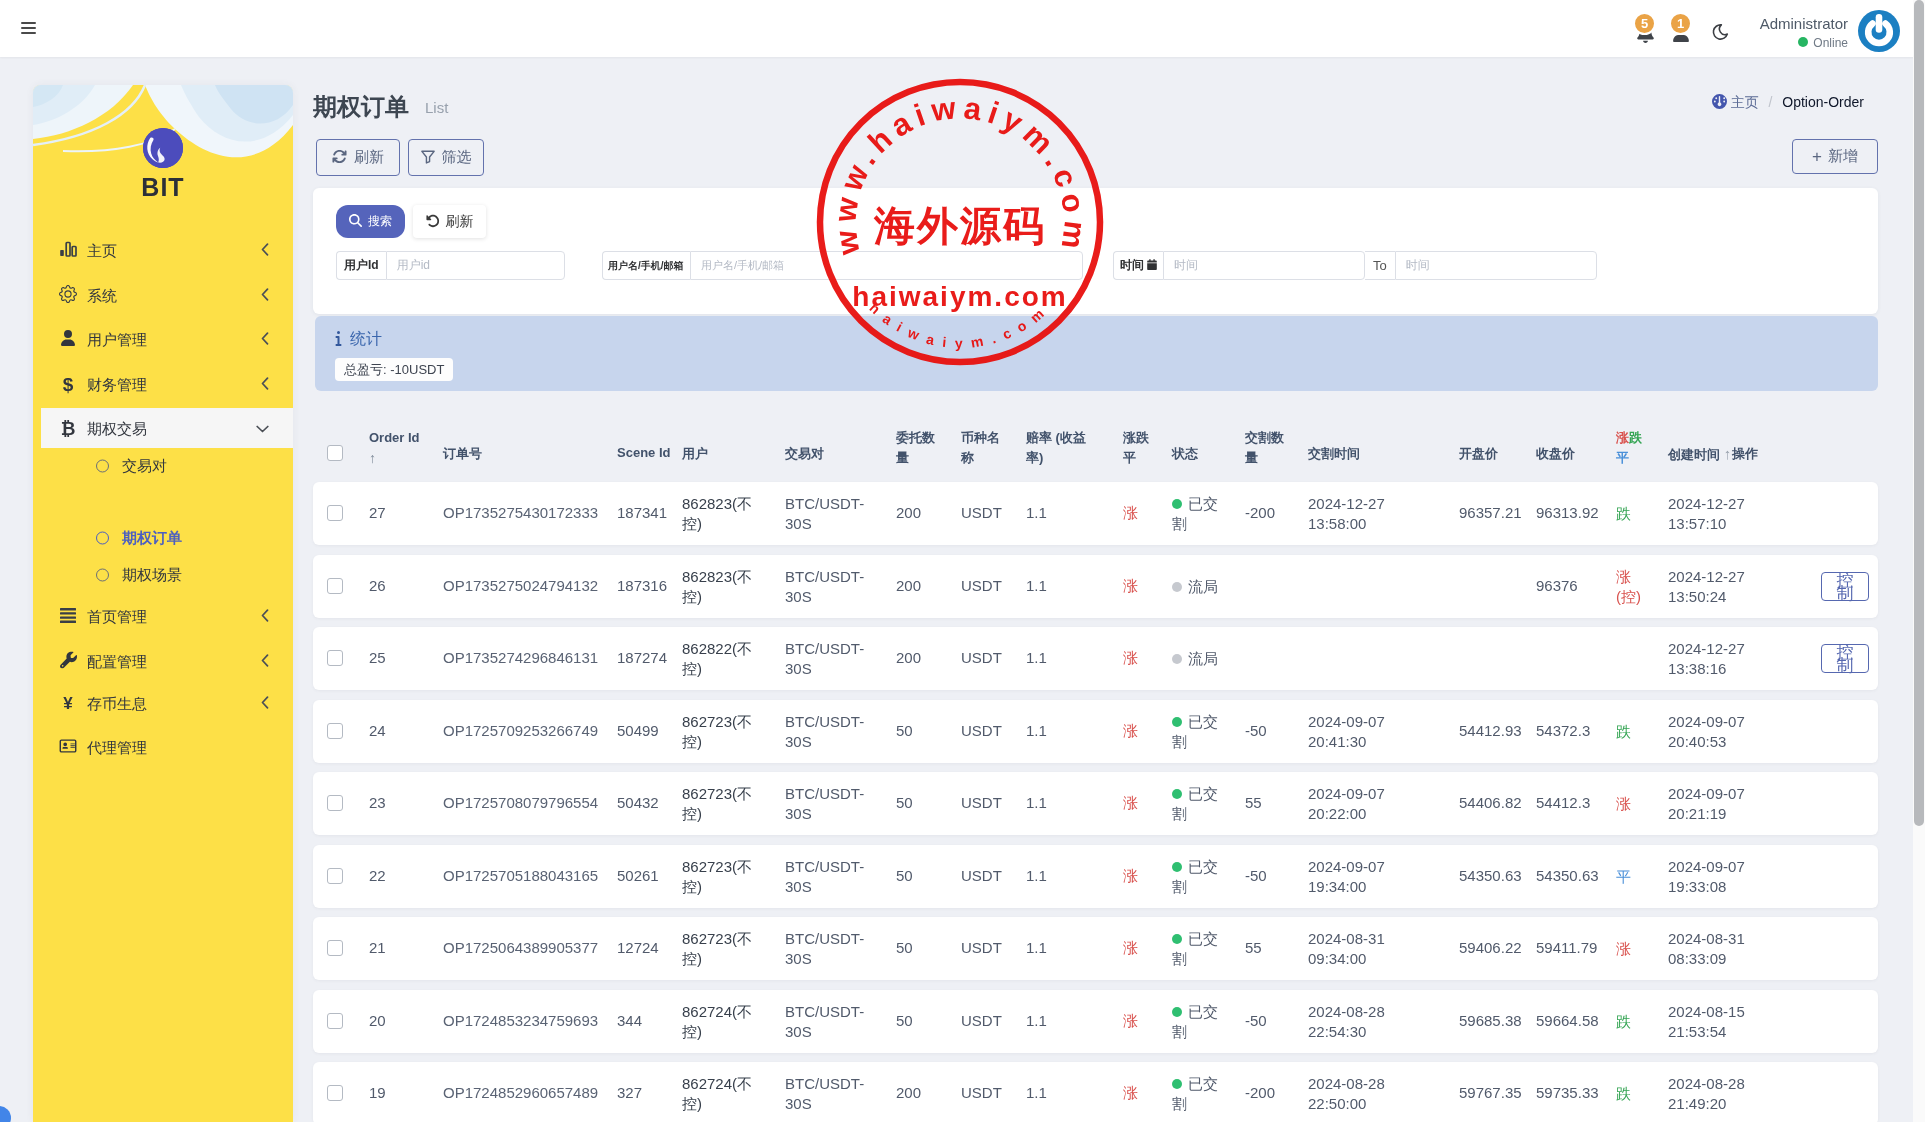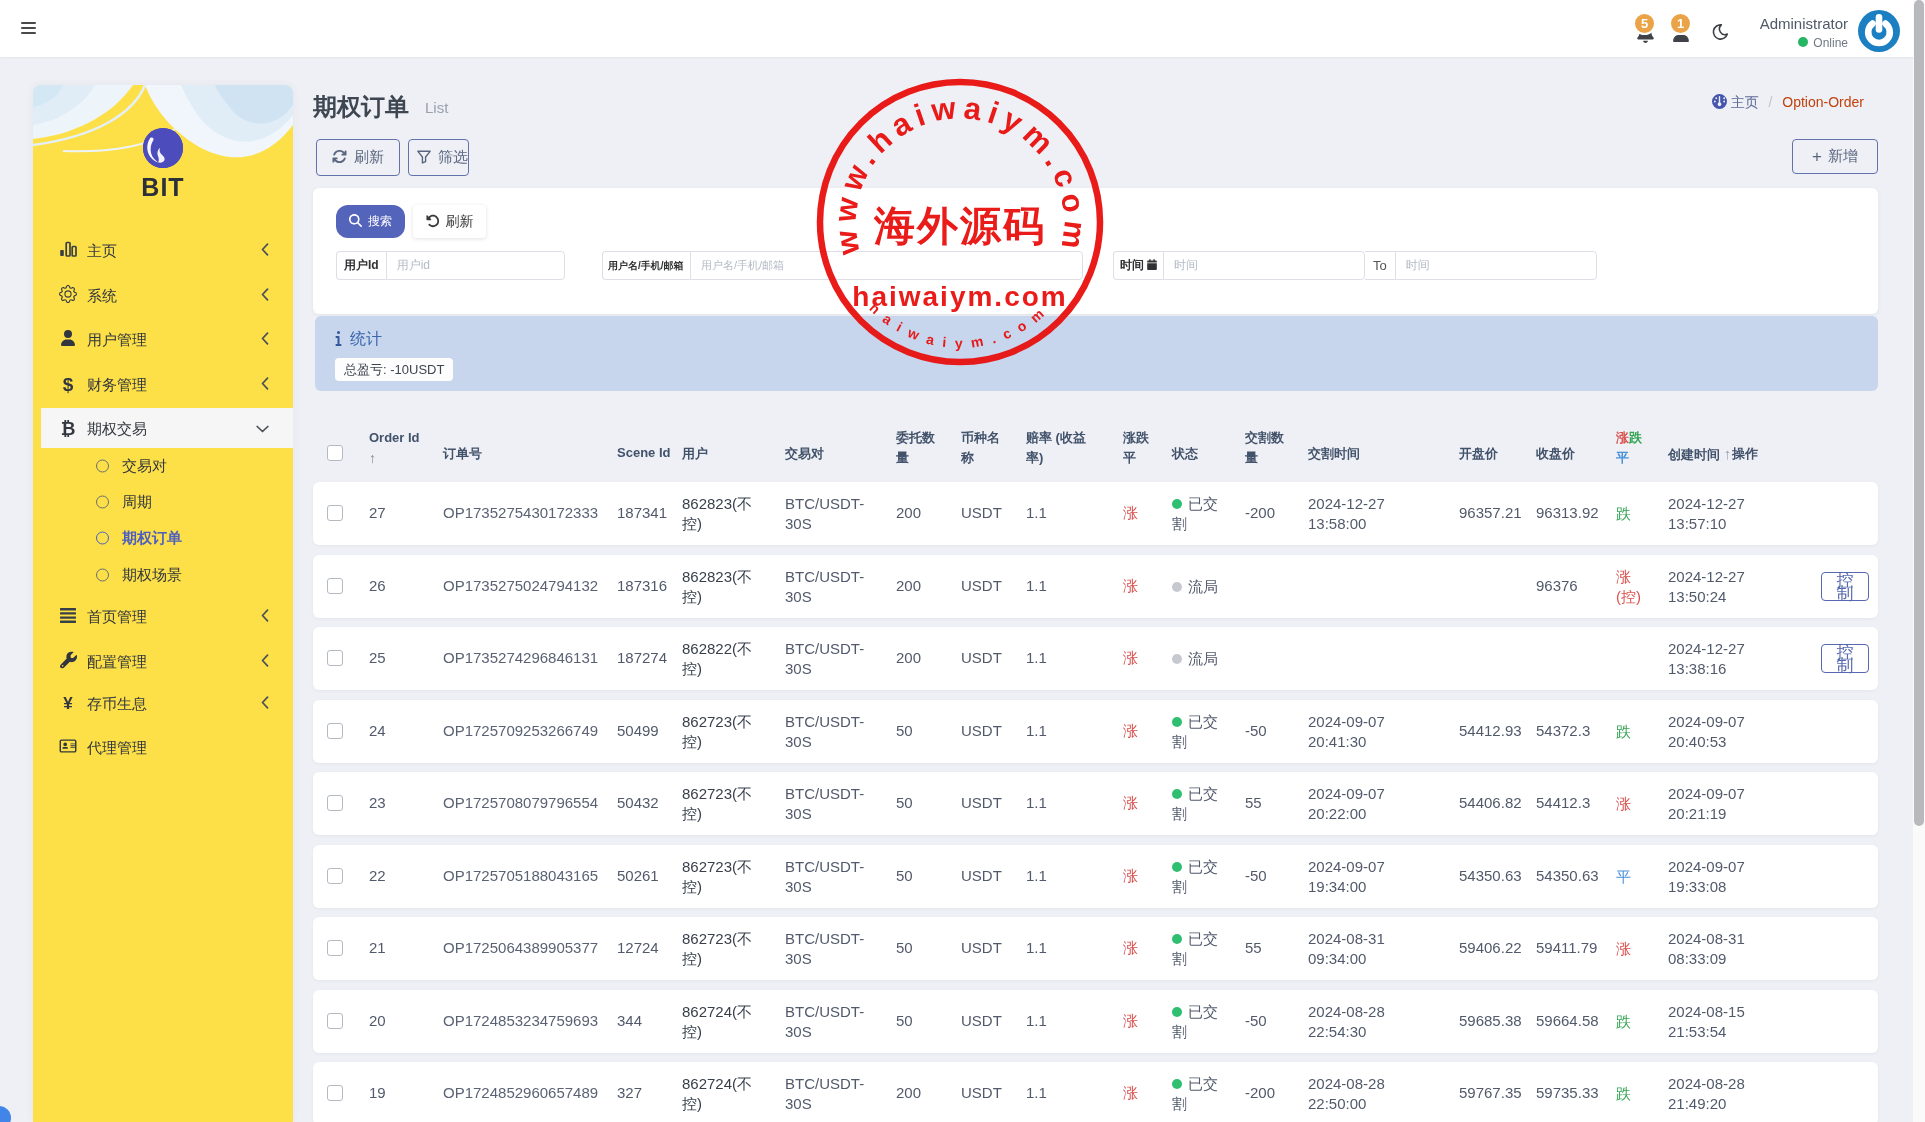--- a/index.html
+++ b/index.html
@@ -121,24 +121,20 @@
       <span class="ic" style="font-weight:600;font-size:18px;">₿</span>
       <span class="tx">期权交易</span>
       <span class="ch"><svg width="13" height="8" viewBox="0 0 13 8">
           <path d="M1.2 1.5 L6.5 6.5 L11.8 1.5" fill="none" stroke="#4b4f56" stroke-width="1.7" stroke-linecap="round" stroke-linejoin="round"></path>
         </svg></span>
     </div>
   <div class="smi" style="top:363px;">
       <span class="cir"></span>
       <span class="tx">交易对</span>
     </div>
-  <div class="smi" style="top:399px;">
-      <span class="cir"></span>
-      <span class="tx">周期</span>
-    </div>
   <div class="smi act" style="top:435px;">
       <span class="cir"></span>
       <span class="tx">期权订单</span>
     </div>
   <div class="smi" style="top:472px;">
       <span class="cir"></span>
       <span class="tx">期权场景</span>
     </div>
   <div class="mi" style="top:512px;">
       <span class="ic"><svg width="16" height="16" viewBox="0 0 16 16">
@@ -177,25 +173,25 @@
       <span class="tx">代理管理</span>
     </div>
 </div>
 <div style="position:absolute;left:-13px;top:1106px;width:24px;height:24px;border-radius:50%;background:#4285e8;"></div>
 
 <div class="main">
   <div class="title1">期权订单</div>
     <div class="title2">List</div>
   <div class="bc"><svg style="vertical-align:-2px;margin-right:4px;" width="15" height="15" viewBox="0 0 512 512">
         <path fill="#4456ad" d="M0 256a256 256 0 1 1 512 0A256 256 0 1 1 0 256zm320 96c0-26.9-16.5-49.9-40-59.3L280 88c0-13.3-10.7-24-24-24s-24 10.7-24 24l0 204.7c-23.5 9.5-40 32.5-40 59.3c0 35.3 28.7 64 64 64s64-28.7 64-64zM144 176a32 32 0 1 0 0-64 32 32 0 1 0 0 64zm-16 80a32 32 0 1 0 -64 0 32 32 0 1 0 64 0zm288 32a32 32 0 1 0 0-64 32 32 0 1 0 0 64zm32-144a32 32 0 1 0 -64 0 32 32 0 1 0 64 0z"></path>
-      </svg><span style="color:#5b6b95;">主页</span> <span style="color:#c0c4cc;margin:0 6px;">/</span> <span style="color:#c2410c;">Option-Order</span></div>
+      </svg><span style="color:#5b6b95;">主页</span> <span style="color:#c0c4cc;margin:0 6px;">/</span> <span style="color:#0f172a;">Option-Order</span></div>
   <div class="btn-o" style="left:3px; top:54px; width:84px;"><svg style="vertical-align:-2px;margin-right:7px;" width="15" height="15" viewBox="0 0 512 512">
         <path fill="#5a6680" d="M105.1 202.6c7.7-21.8 20.2-42.3 37.8-59.8c62.5-62.5 163.8-62.5 226.3 0L386.3 160 352 160c-17.7 0-32 14.3-32 32s14.3 32 32 32l111.5 0c0 0 0 0 0 0l.4 0c17.7 0 32-14.3 32-32l0-112c0-17.7-14.3-32-32-32s-32 14.3-32 32l0 35.2L414.4 97.6c-87.5-87.5-229.3-87.5-316.8 0C73.2 122 55.6 150.7 44.8 181.4c-5.9 16.7 2.9 34.9 19.5 40.8s34.9-2.9 40.8-19.5zM39 289.3c-5 1.5-9.8 4.2-13.7 8.2c-4 4-6.7 8.8-8.1 14c-.3 1.2-.6 2.5-.8 3.8c-.3 1.7-.4 3.4-.4 5.1L16 432c0 17.7 14.3 32 32 32s32-14.3 32-32l0-35.1 17.6 17.5c0 0 0 0 0 0c87.5 87.4 229.3 87.4 316.7 0c24.4-24.4 42.1-53.1 52.9-83.8c5.9-16.7-2.9-34.9-19.5-40.8s-34.9 2.9-40.8 19.5c-7.7 21.8-20.2 42.3-37.8 59.8c-62.5 62.5-163.8 62.5-226.3 0l-.1-.1L125.6 352l34.4 0c17.7 0 32-14.3 32-32s-14.3-32-32-32L48.4 288c-1.6 0-3.2 .1-4.8 .3s-3.1 .5-4.6 1z"></path>
       </svg>刷新</div>
-  <div class="btn-o" style="left:95px; top:54px; width:61px;text-align:right;"><svg style="vertical-align:-2px;margin-right:7px;" width="14" height="14" viewBox="0 0 16 16">
+  <div class="btn-o" style="left:95px; top:54px; width:76px;"><svg style="vertical-align:-2px;margin-right:7px;" width="14" height="14" viewBox="0 0 16 16">
         <path fill="none" stroke="#5a6680" stroke-width="1.6" stroke-linejoin="round" d="M1 1.5 L15 1.5 L9.8 8 L9.8 13.2 L6.2 14.8 L6.2 8 Z"></path>
       </svg>筛选</div>
   <div class="btn-o" style="left:1479px; top:54px; width:86px; height:35px; line-height:32px;"><span style="font-size:17px;vertical-align:-1px;margin-right:6px;">+</span>新增</div>
   <div class="card1">
     <div class="bsearch"><svg style="vertical-align:-2px;margin-right:6px;" width="13" height="13" viewBox="0 0 512 512">
           <path fill="#fff" d="M416 208c0 45.9-14.9 88.3-40 122.7L502.6 457.4c12.5 12.5 12.5 32.8 0 45.3s-32.8 12.5-45.3 0L330.7 376c-34.4 25.2-76.8 40-122.7 40C93.1 416 0 322.9 0 208S93.1 0 208 0S416 93.1 416 208zM208 352a144 144 0 1 0 0-288 144 144 0 1 0 0 288z"></path>
         </svg>搜索</div>
     <div class="brefresh"><svg style="vertical-align:-2px;margin-right:6px;" width="14" height="14" viewBox="0 0 512 512">
           <path fill="#3a3a3a" d="M48.5 224L40 224c-13.3 0-24-10.7-24-24L16 72c0-9.7 5.8-18.5 14.8-22.2s19.3-1.7 26.2 5.2L98.6 96.6c87.6-86.5 228.7-86.2 315.8 1c87.5 87.5 87.5 229.3 0 316.8s-229.3 87.5-316.8 0c-12.5-12.5-12.5-32.8 0-45.3s32.8-12.5 45.3 0c62.5 62.5 163.8 62.5 226.3 0s62.5-163.8 0-226.3c-62.2-62.2-162.7-62.5-225.3-1L185 183c6.9 6.9 8.9 17.2 5.2 26.2s-12.5 14.8-22.2 14.8L48.5 224z"></path>
         </svg>刷新</div>

